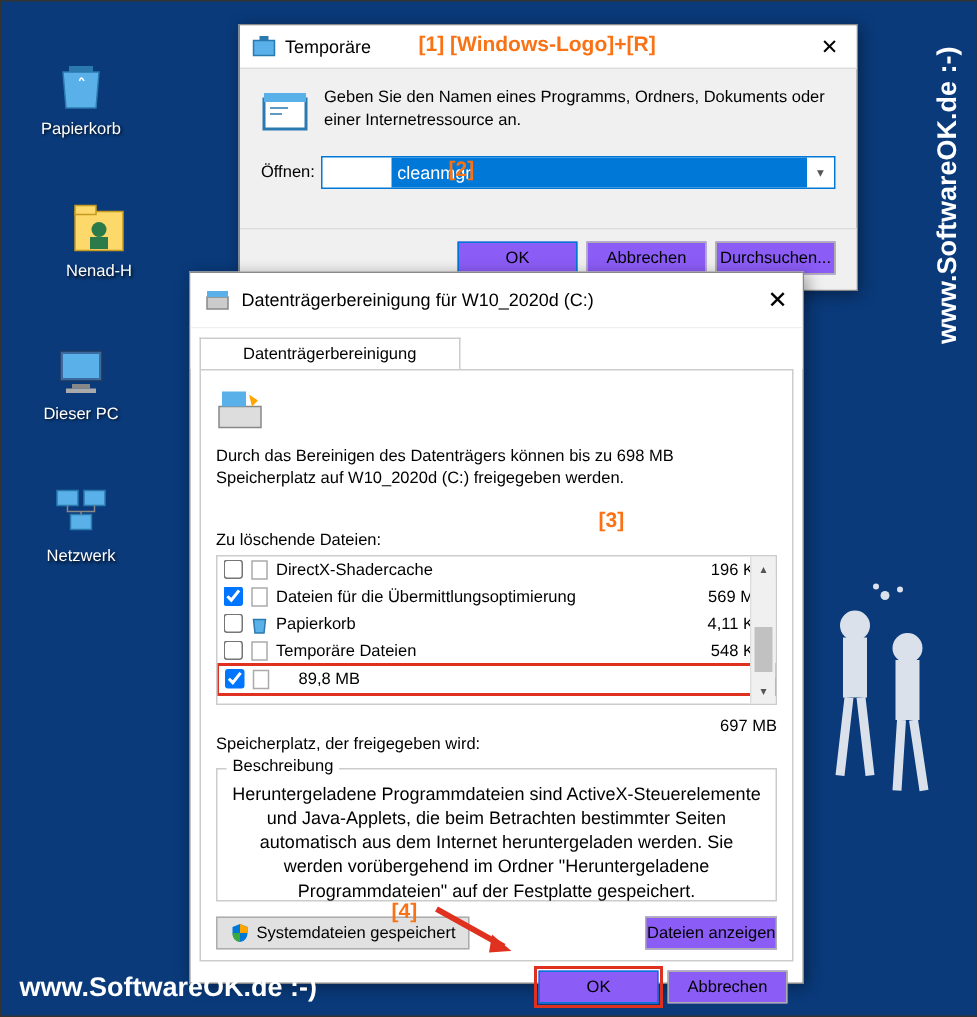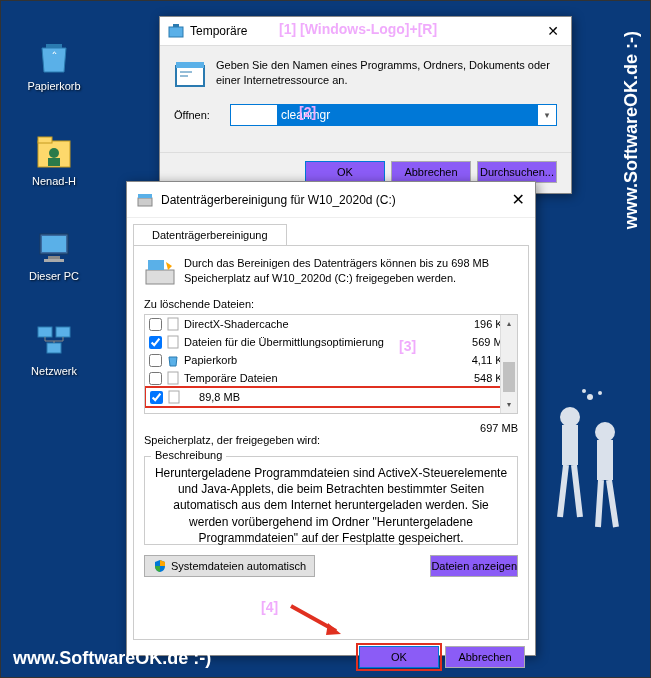--- a/index.html
+++ b/index.html
@@ -13,39 +13,39 @@
     
     .run-dialog { position: absolute; left: 158px; top: 15px; width: 413px; background: #f0f0f0; border: 1px solid #888; box-shadow: 2px 2px 10px rgba(0,0,0,0.4); }
     .titlebar { display: flex; align-items: center; padding: 6px 8px; background: #fff; border-bottom: 1px solid #ddd; }
     .titlebar .title-icon { width: 16px; height: 16px; margin-right: 6px; }
     .titlebar .title { font-size: 12px; flex: 1; }
     .titlebar .close { width: 20px; text-align: center; font-size: 14px; cursor: pointer; }
     .run-body { padding: 12px 14px; }
     .run-main { display: flex; gap: 10px; margin-bottom: 14px; }
     .run-icon-big { width: 32px; height: 32px; flex-shrink: 0; }
     .run-desc { font-size: 11px; line-height: 1.4; }
-    .run-input-row { display: flex; align-items: center; gap: 20px; margin-bottom: 14px; }
+    .run-input-row { display: flex; align-items: center; gap: 4px; margin-bottom: 14px; }
     .run-label { font-size: 11px; }
     .run-combo { flex: 1; display: flex; border: 1px solid #0078d7; background: #fff; height: 22px; padding-left: 46px; }
     .run-combo input { flex: 1; border: none; padding: 2px 4px; font-size: 12px; background: #0078d7; color: #fff; outline: none; }
     .run-combo input::selection { background: #0078d7; color: #fff; }
     .run-combo .dd { width: 18px; display: flex; align-items: center; justify-content: center; font-size: 9px; color: #555; cursor: pointer; }
     .run-buttons { display: flex; justify-content: flex-end; gap: 6px; padding: 8px 14px 10px; background: #f0f0f0; border-top: 1px solid #ddd; }
     .btn { min-width: 80px; height: 22px; font-size: 11px; background: #8b5cf6; border: 1px solid #adadad; cursor: pointer; }
     .btn.default { border: 1px solid #0078d7; }
     
     
     .disk-dialog { position: absolute; left: 125px; top: 180px; width: 410px; height: 475px; background: #fff; border: 1px solid #888; box-shadow: 2px 2px 10px rgba(0,0,0,0.4); }
     .disk-titlebar { display: flex; align-items: center; padding: 8px 10px; background: #fff; border-bottom: 1px solid #eee; }
     .disk-titlebar .di { width: 16px; height: 16px; margin-right: 8px; }
     .disk-titlebar .title { font-size: 12px; flex: 1; }
     .tab-strip { padding: 6px 6px 0; background: #fff; }
-    .tab { display: inline-block; padding: 4px 18px; font-size: 11px; background: #fff; border: 1px solid #ccc; border-bottom: none; }
+    .tab { display: inline-block; padding: 4px 28px; font-size: 11px; background: #fff; border: 1px solid #ccc; border-bottom: none; }
     .tab-panel { margin: 0 6px 6px; border: 1px solid #ccc; padding: 10px; background: #fff; height: 395px; }
-    .info-row { display: flex; gap: 8px; margin-bottom: 10px; }
+    .info-row { display: flex; gap: 8px; margin-bottom: 26px; flex-direction: column; }
     .info-icon { width: 32px; height: 32px; flex-shrink: 0; }
     .info-text { font-size: 11px; line-height: 1.4; }
     .section-label { font-size: 11px; margin-bottom: 4px; }
     .file-list { border: 1px solid #ccc; height: 100px; background: #fff; font-size: 11px; overflow: hidden; position: relative; }
     .file-list .row { display: flex; align-items: center; padding: 2px 4px; }
     .file-list .row.hl { border: 2px solid #e03020; margin: -1px; }
     .file-list .cb { width: 13px; height: 13px; margin-right: 4px; }
     .file-list .fi { width: 14px; height: 14px; margin-right: 4px; }
     .file-list .name { flex: 1; }
     .file-list .size { width: 58px; text-align: right; padding-right: 3px; }
@@ -58,21 +58,21 @@
     .desc-group { border: 1px solid #ccc; padding: 8px; position: relative; margin-top: 6px; height: 89px; }
     .desc-group .legend { position: absolute; top: -8px; left: 6px; background: #fff; padding: 0 4px; font-size: 11px; }
     .desc-text { font-size: 12px; line-height: 1.35; text-align: center; }
     .lower-btns { display: flex; justify-content: space-between; margin-top: 10px; }
     .ico-btn { display: flex; align-items: center; gap: 4px; height: 22px; padding: 0 8px; font-size: 11px; background: #e1e1e1; border: 1px solid #adadad; cursor: pointer; }
     .shield { width: 14px; height: 14px; }
     .dlg-buttons { display: flex; justify-content: flex-end; gap: 6px; padding: 0 10px 10px; }
     .dlg-buttons .btn.hl { outline: 2px solid #e03020; outline-offset: 1px; }
     
     
-    .anno { position: absolute; color: #f0abfc; font-weight: bold; font-size: 14px; font-family: Arial; pointer-events: none; }
+    .anno { position: absolute; color: #f97316; font-weight: bold; font-size: 14px; font-family: Arial; pointer-events: none; }
     .arrow { position: absolute; pointer-events: none; }
     
     
     .watermark { position: absolute; color: #fff; font-weight: bold; font-size: 18px; font-family: Arial; }
     .watermark.vert { writing-mode: vertical-rl; transform: rotate(180deg); }
     
     
     .bg-figures { position: absolute; right: 10px; bottom: 140px; width: 100px; height: 150px; opacity: 0.85; }
   </style>
 </head>
@@ -82,21 +82,21 @@
   <div class="icon-box">
     <svg viewBox="0 0 40 40" width="40" height="40">
         <path d="M8 12 L32 12 L30 36 L10 36 Z" fill="#5ab0e8" stroke="#2a7ab0"></path>
         <rect x="12" y="8" width="16" height="4" fill="#2a7ab0"></rect>
         <path d="M19 18 Q20 14 22 18" stroke="#fff" fill="none"></path>
       </svg>
   </div>
   <div class="label">Papierkorb</div>
 </div>
 
-<div class="desktop-icon" style="left:18px; top:130px;">
+<div class="desktop-icon" style="left:30px; top:130px;">
   <div class="icon-box">
     <svg viewBox="0 0 40 40" width="40" height="40">
         <rect x="4" y="10" width="32" height="26" fill="#fdd86b" stroke="#c49a20"></rect>
         <rect x="4" y="6" width="14" height="6" fill="#fdd86b" stroke="#c49a20"></rect>
         <circle cx="20" cy="22" r="5" fill="#2a7a4a"></circle>
         <rect x="14" y="27" width="12" height="8" fill="#2a7a4a"></rect>
       </svg>
   </div>
   <div class="label">Nenad-H</div>
 </div>
@@ -236,21 +236,21 @@
       <span class="legend">Beschreibung</span>
       <div class="desc-text">Heruntergeladene Programmdateien sind ActiveX-Steuerelemente und Java-Applets, die beim Betrachten bestimmter Seiten automatisch aus dem Internet heruntergeladen werden. Sie werden vorübergehend im Ordner "Heruntergeladene Programmdateien" auf der Festplatte gespeichert.</div>
     </div>
     <div class="lower-btns">
       <button class="ico-btn">
         <svg class="shield" viewBox="0 0 14 14">
             <path d="M7 1 L12 3 L12 7 Q12 12 7 13 Q2 12 2 7 L2 3 Z" fill="#0078d7"></path>
             <path d="M7 1 L12 3 L12 7 L7 7 Z" fill="#ffa500"></path>
             <path d="M7 7 L7 13 Q2 12 2 7 Z" fill="#3aaa3a"></path>
           </svg>
-        <span>Systemdateien automatisch</span>
+        <span>Systemdateien gespeichert</span>
       </button>
       <button class="btn">Dateien anzeigen</button>
     </div>
   </div>
   <div class="dlg-buttons">
     <button class="btn default hl">OK</button>
     <button class="btn">Abbrechen</button>
   </div>
 </div>
 

